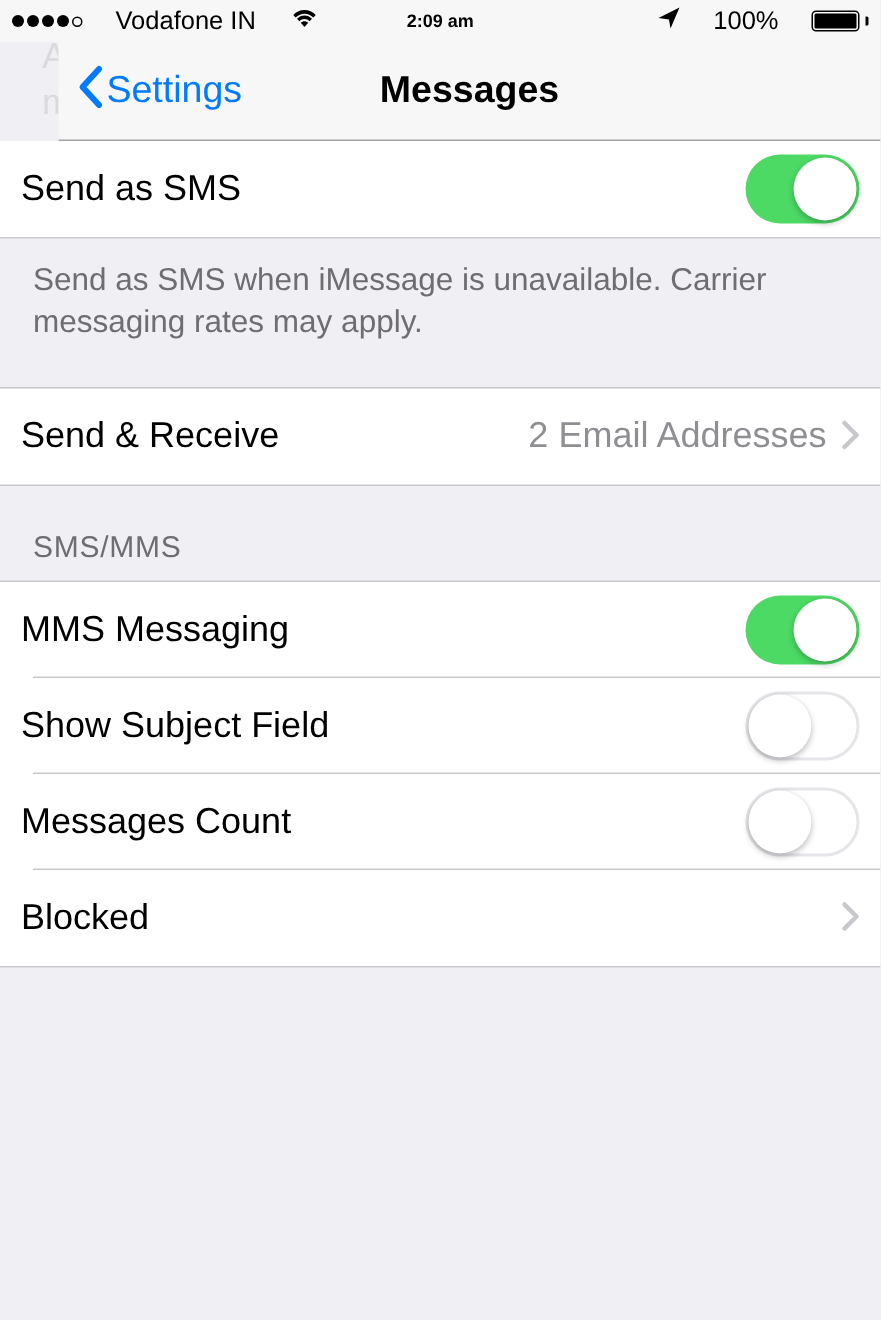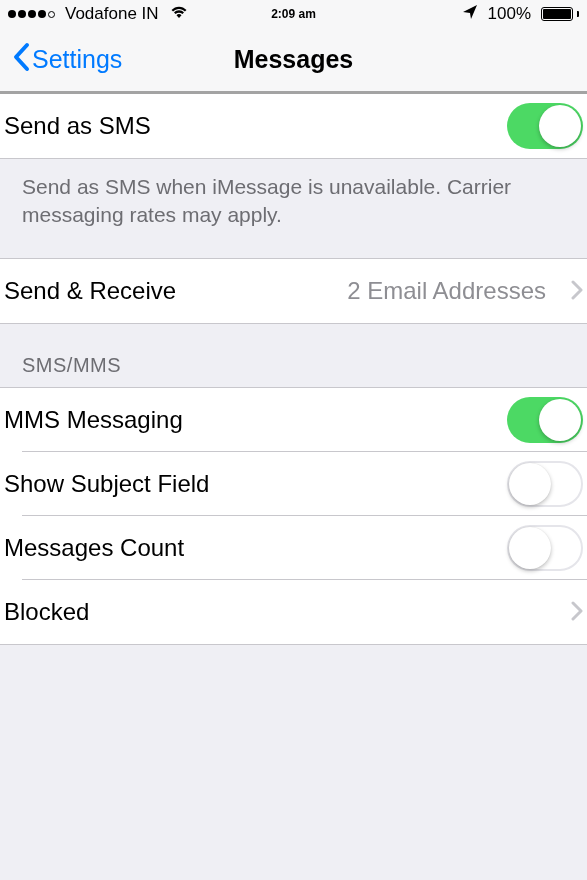--- a/index.html
+++ b/index.html
@@ -24,21 +24,21 @@
       align-items: center;
       justify-content: space-between;
       padding: 0 8px;
       font-size: 17px;
       font-weight: 500;
       color: #000;
     }
     .status-left, .status-right {
       display: flex;
       align-items: center;
-      gap: 10px;
+      gap: 22px;
     }
     .signal-dots {
       display: flex;
       gap: 2px;
       align-items: center;
     }
     .signal-dot {
       width: 8px;
       height: 8px;
       border-radius: 50%;
@@ -82,25 +82,26 @@
     .battery-tip {
       width: 2px;
       height: 6px;
       background: #000;
       border-radius: 0 1px 1px 0;
     }
     
     .nav-bar {
       height: 66px;
       background: #f7f7f8;
-      border-bottom: 3px solid #a3a3a3;
+      border-bottom: 1px solid #a3a3a3;
       display: flex;
       align-items: center;
       position: relative;
       padding: 0 12px;
+      margin-left: 39px;
     }
     .back-button {
       display: flex;
       align-items: center;
       color: #007aff;
       font-size: 25px;
       cursor: pointer;
     }
     .back-chevron {
       font-size: 32px;
@@ -123,21 +124,21 @@
       border-bottom: 1px solid #c8c7cc;
     }
     .group.first {
       margin-top: 0;
       border-top: none;
     }
     .cell {
       display: flex;
       align-items: center;
       justify-content: space-between;
-      padding: 0 4px;
+      padding: 0 14px;
       height: 64px;
       font-size: 24px;
       color: #000;
       border-bottom: 1px solid #c8c7cc;
     }
     .cell:last-child {
       border-bottom: none;
     }
     .cell.short-sep {
       border-bottom: none;
@@ -151,21 +152,21 @@
       bottom: 0;
       height: 1px;
       background: #c8c7cc;
     }
     .cell-label {
       flex-shrink: 0;
     }
     .cell-right {
       display: flex;
       align-items: center;
-      gap: 25px;
+      gap: 10px;
     }
     .detail-text {
       color: #8e8e93;
       font-size: 24px;
     }
     .disclosure {
       color: #c7c7cc;
       font-size: 28px;
       font-weight: 300;
     }

